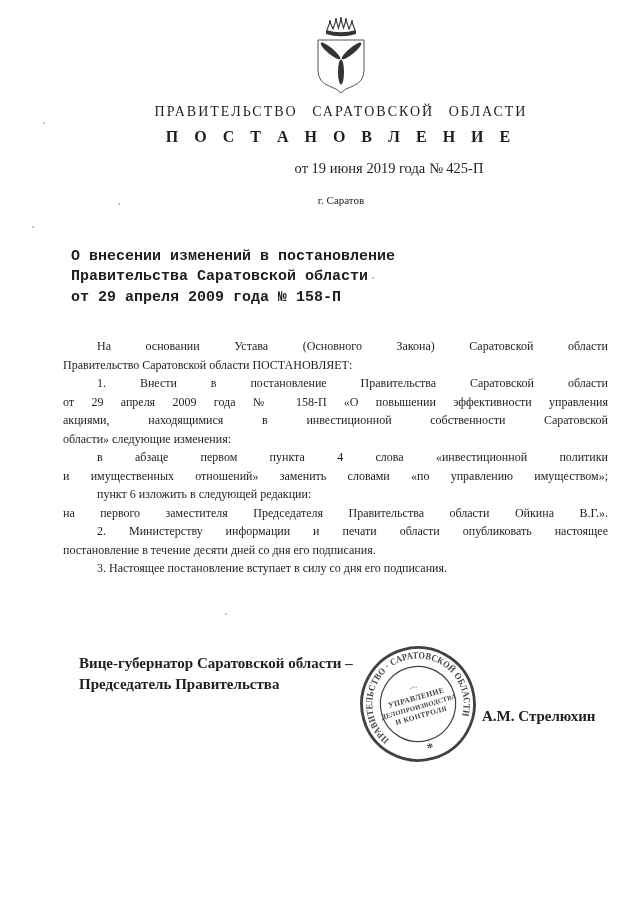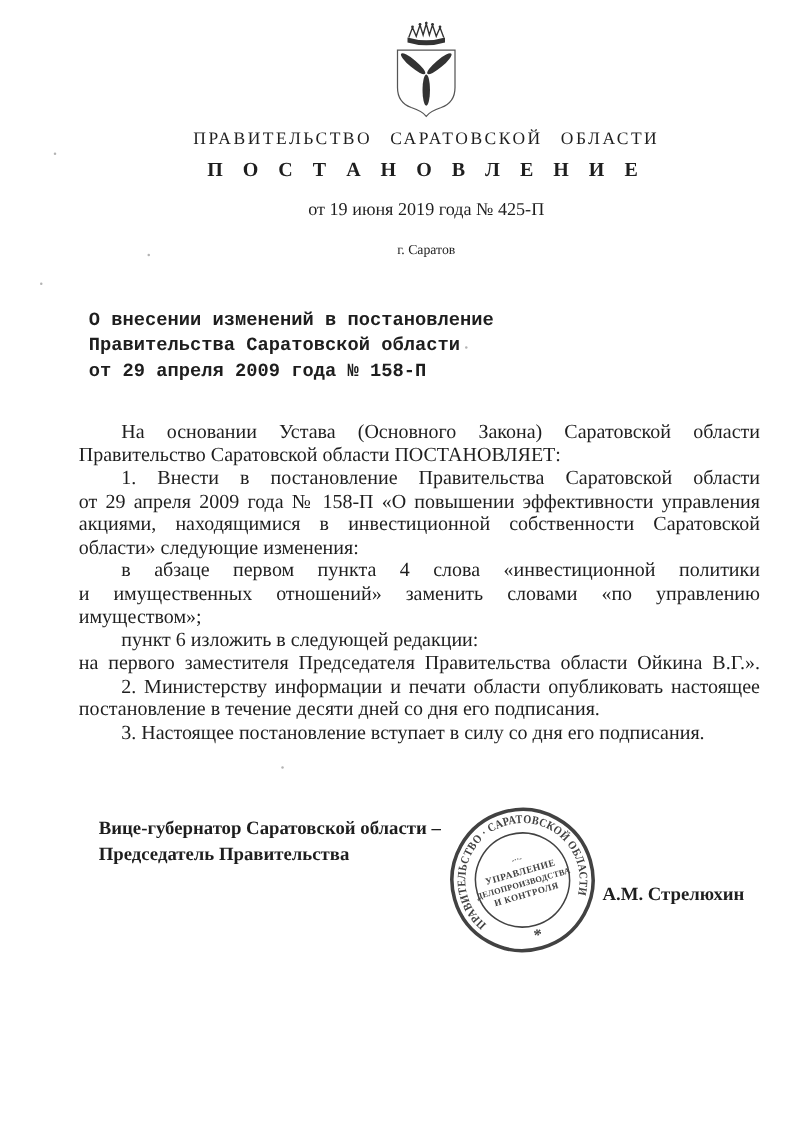--- a/index.html
+++ b/index.html
@@ -9,26 +9,26 @@
     background:#ffffff;
     overflow:hidden;
     font-family:"Liberation Serif","DejaVu Serif",serif;
     color:#1e1e1e;
   }
   
   .arms{position:absolute;left:310px;top:16px;width:62px;height:80px;}
   .hline{position:absolute;left:341px;transform:translateX(-50%);white-space:nowrap;}
   .org{top:104px;font-size:14px;letter-spacing:2px;word-spacing:9px;}
   .doctype{top:128px;font-size:16px;font-weight:bold;letter-spacing:6px;}
-  .dateline{top:160px;font-size:14.5px;}
+  .dateline{top:160px;font-size:14.5px;margin-left:48px;}
   .city{top:194px;font-size:11px;}
   
   .title{position:absolute;left:71px;top:247px;font-size:15px;font-weight:bold;line-height:20.3px;font-family:Liberation Mono, monospace;}
   
-  .body{position:absolute;left:63px;top:337px;width:545px;font-size:16px;line-height:18.5px;}
+  .body{position:absolute;left:63px;top:337px;width:545px;font-size:12px;line-height:18.5px;}
   .ln{text-align:justify;text-align-last:justify;}
   .ln.last{text-align-last:left;}
   .ln.first{text-indent:34px;}
   
   .sig{position:absolute;left:79px;top:653px;font-size:15px;font-weight:bold;line-height:20.5px;}
   .sig-name{position:absolute;left:482px;top:708px;font-size:15px;font-weight:bold;white-space:nowrap;}
   
   .stamp{
     position:absolute;left:356px;top:642px;width:124px;height:124px;
     transform:rotate(-16deg);

